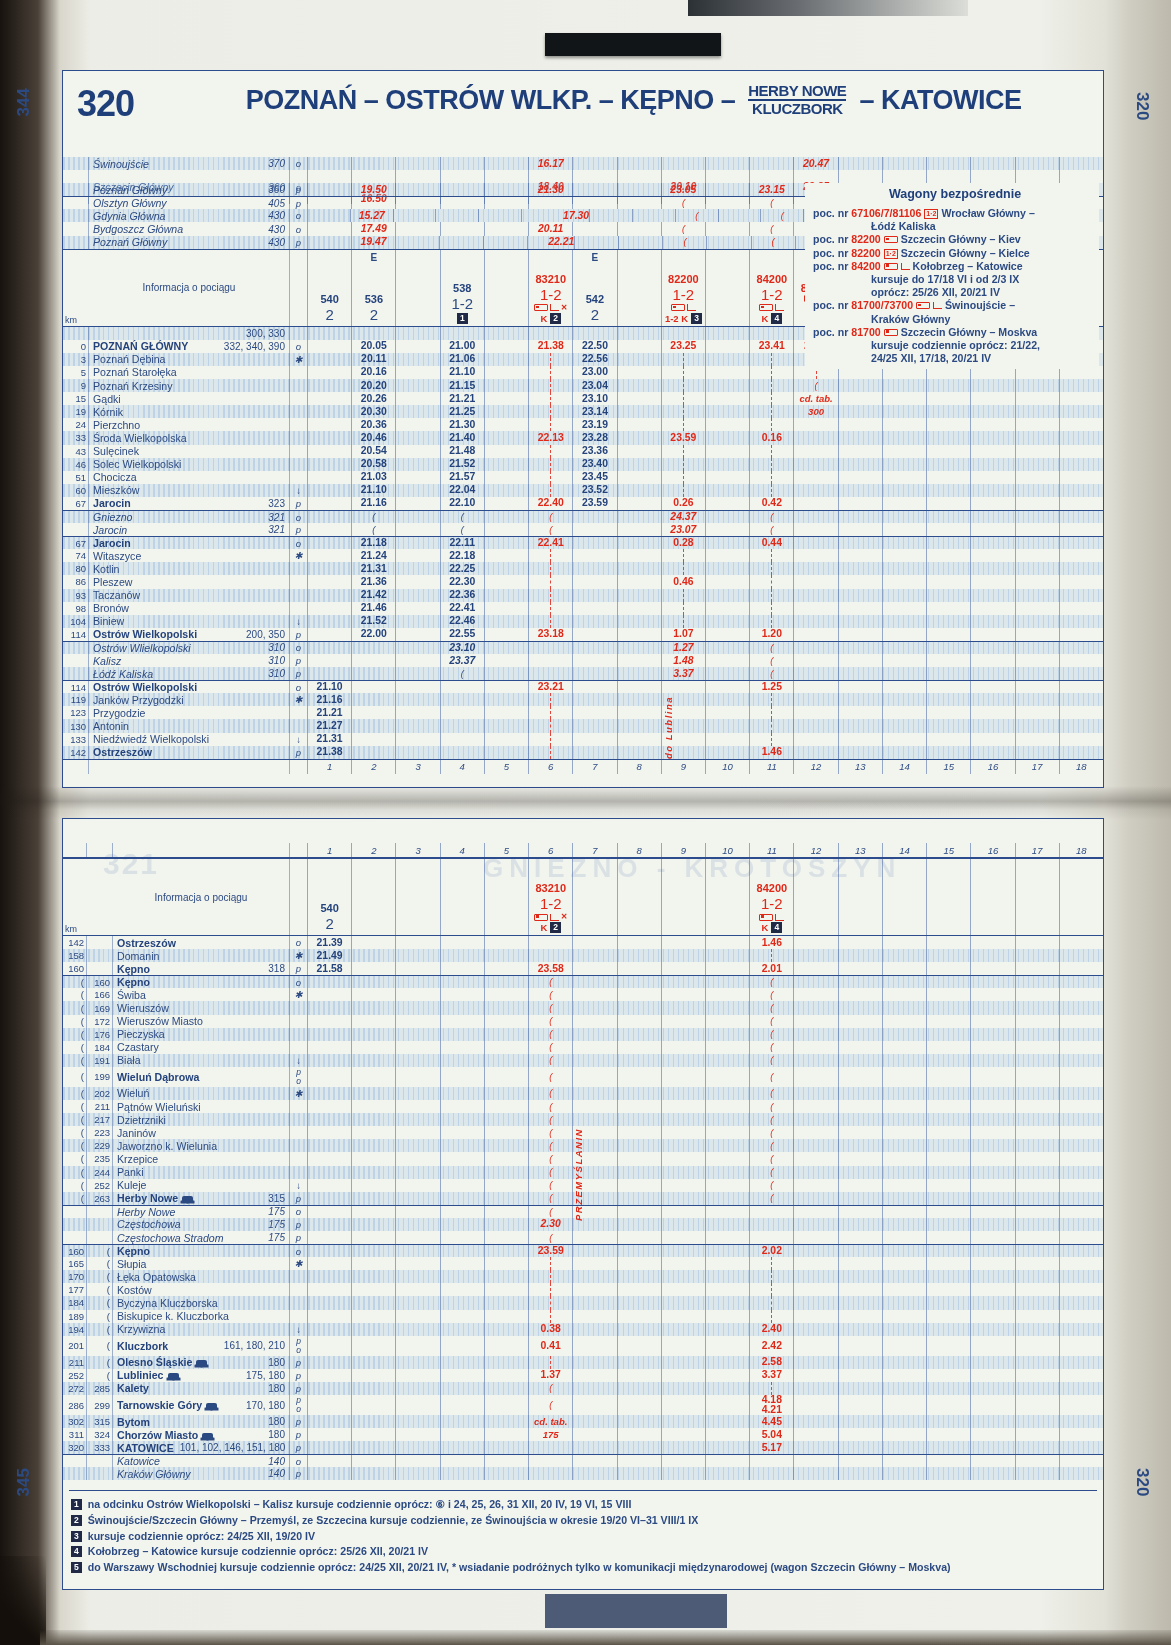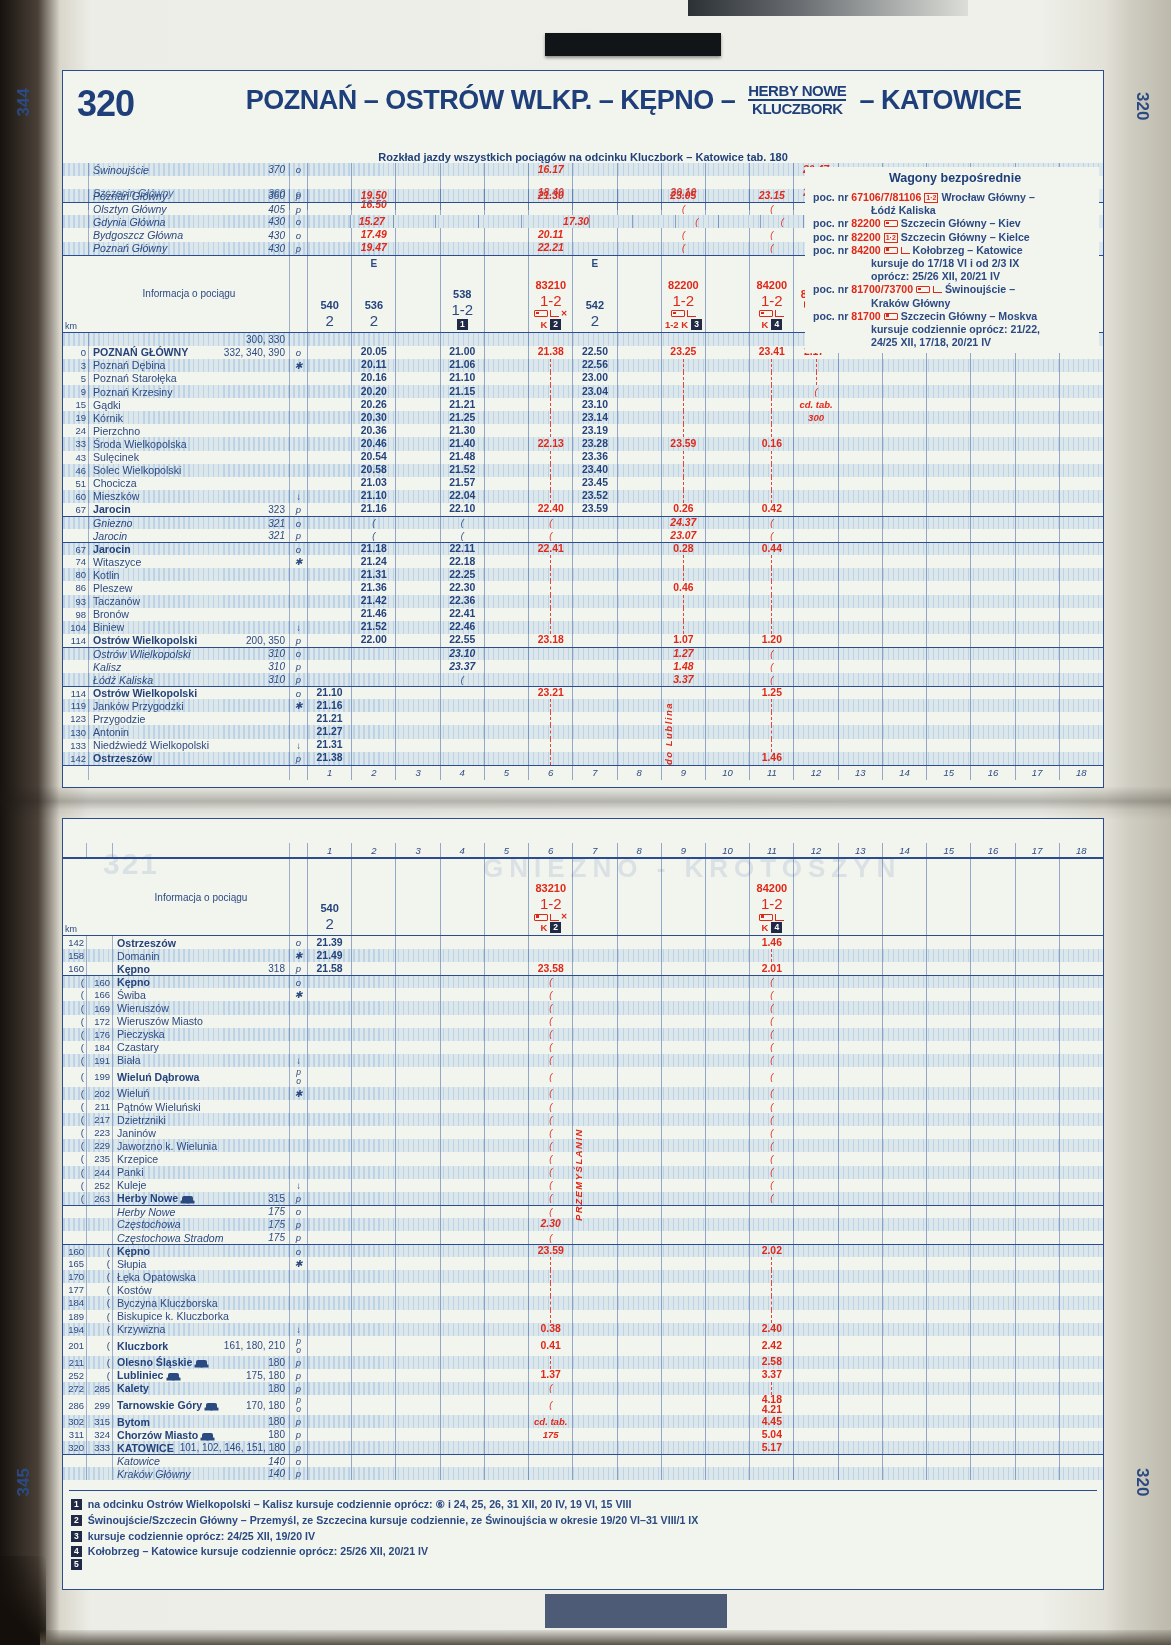--- a/index.html
+++ b/index.html
@@ -75,21 +75,21 @@
   .kk{font-size:9.5px;font-weight:bold;color:#24437c}
   .badge{background:#202a46;color:#fff;font-size:8.5px;font-weight:bold;padding:0 3px;line-height:11px;height:11px}
 
   .colstrip .trow{height:15px;border-top:1.4px solid #2d4c8e}
   .colstrip .tc{font-size:9.5px;color:#2c4a82;font-style:italic;font-weight:normal;justify-content:center}
   .colstrip.topstrip .trow{border-top:none;border-bottom:1.4px solid #2d4c8e}
 
   .vnote{position:absolute;writing-mode:vertical-rl;transform:rotate(180deg);color:#e02818;font-weight:bold;font-style:italic;font-size:9.5px;letter-spacing:1.5px;z-index:3}
 
   
-  .wagpanel{position:absolute;right:4px;top:96px;width:294px;min-height:185px;background:#f2f4ee;padding:4px 2px 4px 8px;box-sizing:border-box;z-index:5}
+  .wagpanel{position:absolute;right:4px;top:112px;width:294px;min-height:185px;background:#f2f4ee;padding:4px 2px 4px 8px;box-sizing:border-box;z-index:5}
   .wagtitle{text-align:center;color:#1f3f7a;font-weight:bold;font-size:12.5px;margin-bottom:6px}
   .wagline{font-size:10.6px;font-weight:bold;color:#2c4a82;line-height:13.2px;white-space:nowrap}
   .wagline .num{color:#e02818}
   .wagcont{padding-left:58px}
   .icbox{display:inline-block;border:1.2px solid #e02818;color:#e02818;font-size:7px;line-height:8px;padding:0 1px;font-weight:bold;vertical-align:1px}
 
   
   .footnotes{margin:10px 6px 0 6px;border-top:1.6px solid #2d4c8e;padding:6px 2px 0 2px}
   .fnline{font-size:10.6px;font-weight:bold;color:#2c4a82;line-height:15.6px;display:flex;gap:6px;align-items:baseline}
   .fnline .badge{flex:0 0 auto;transform:translateY(-1px)}
@@ -118,21 +118,20 @@
     <div class="tnum">320</div>
     <div class="troute">
       <span>POZNAŃ – OSTRÓW WLKP. – KĘPNO –</span>
       <span class="frac">
         <span>HERBY NOWE</span>
         <span>KLUCZBORK</span>
       </span>
       <span>– KATOWICE</span>
     </div>
   </div>
-  <div class="subtitle">Rozkład jazdy wszystkich pociągów na odcinku Kluczbork – Katowice tab. 180</div>
   <div id="t1" class="tbl t1">
       <div class="trow band">
         <div class="kmc"></div>
         <div class="ncell">
           <span class="nm it">Świnoujście</span>
           <span class="refs it">370</span>
         </div>
         <div class="opcell">o</div>
         <div class="tc"></div>
         <div class="tc"></div>
@@ -339,21 +338,21 @@
         </div>
         <div class="opcell">p</div>
         <div class="tc"></div>
         <div class="tc">
           <span class="tv conn" style="color: rgb(224, 40, 24);">19.47</span>
         </div>
         <div class="tc"></div>
         <div class="tc"></div>
         <div class="tc"></div>
         <div class="tc redc">
-          <span class="tv conn" style="color: rgb(224, 40, 24);">22.21</span>
+          <span class="tv conn" style="color: rgb(224, 40, 24); padding-left: 20px;">22.21</span>
         </div>
         <div class="tc"></div>
         <div class="tc"></div>
         <div class="tc redc">
           <span class="paren">(</span>
         </div>
         <div class="tc"></div>
         <div class="tc redc">
           <span class="paren">(</span>
         </div>
@@ -3035,15 +3034,16 @@
       <div class="fnline">
         <span class="badge">3</span>
         <span>kursuje codziennie oprócz: 24/25 XII, 19/20 IV</span>
       </div>
       <div class="fnline">
         <span class="badge">4</span>
         <span>Kołobrzeg – Katowice kursuje codziennie oprócz: 25/26 XII, 20/21 IV</span>
       </div>
       <div class="fnline">
         <span class="badge">5</span>
+        <span>do Warszawy Wschodniej kursuje codziennie oprócz: 24/25 XII, 20/21 IV, * wsiadanie podróżnych tylko w komunikacji międzynarodowej (wagon Szczecin Główny – Moskva)</span>
       </div>
     </div>
 </div>
 
 </body></html>

